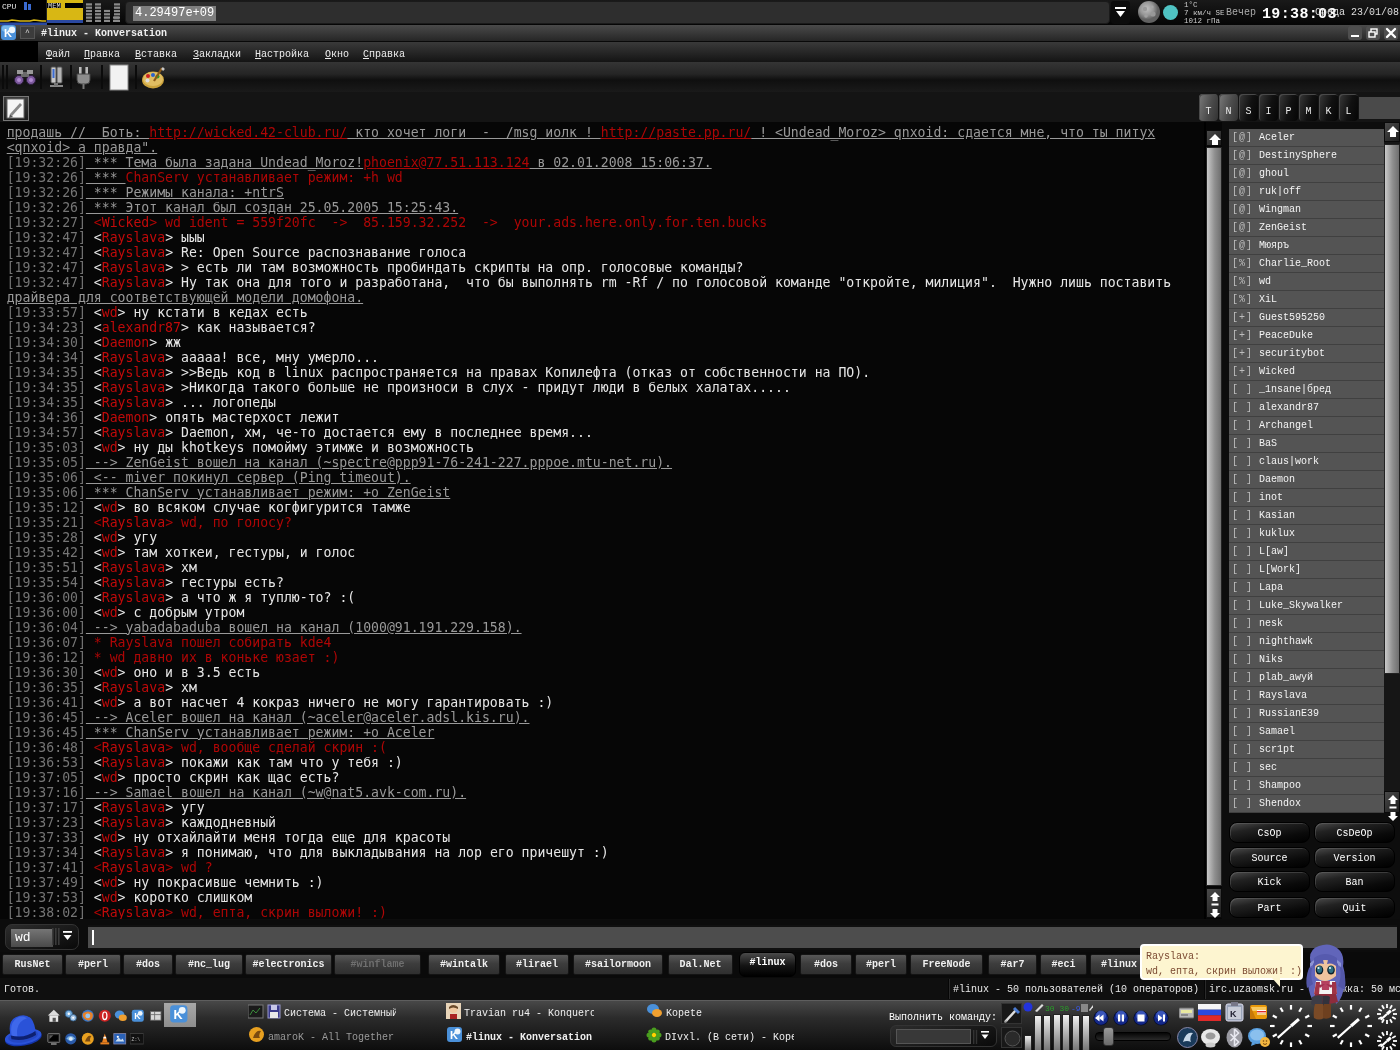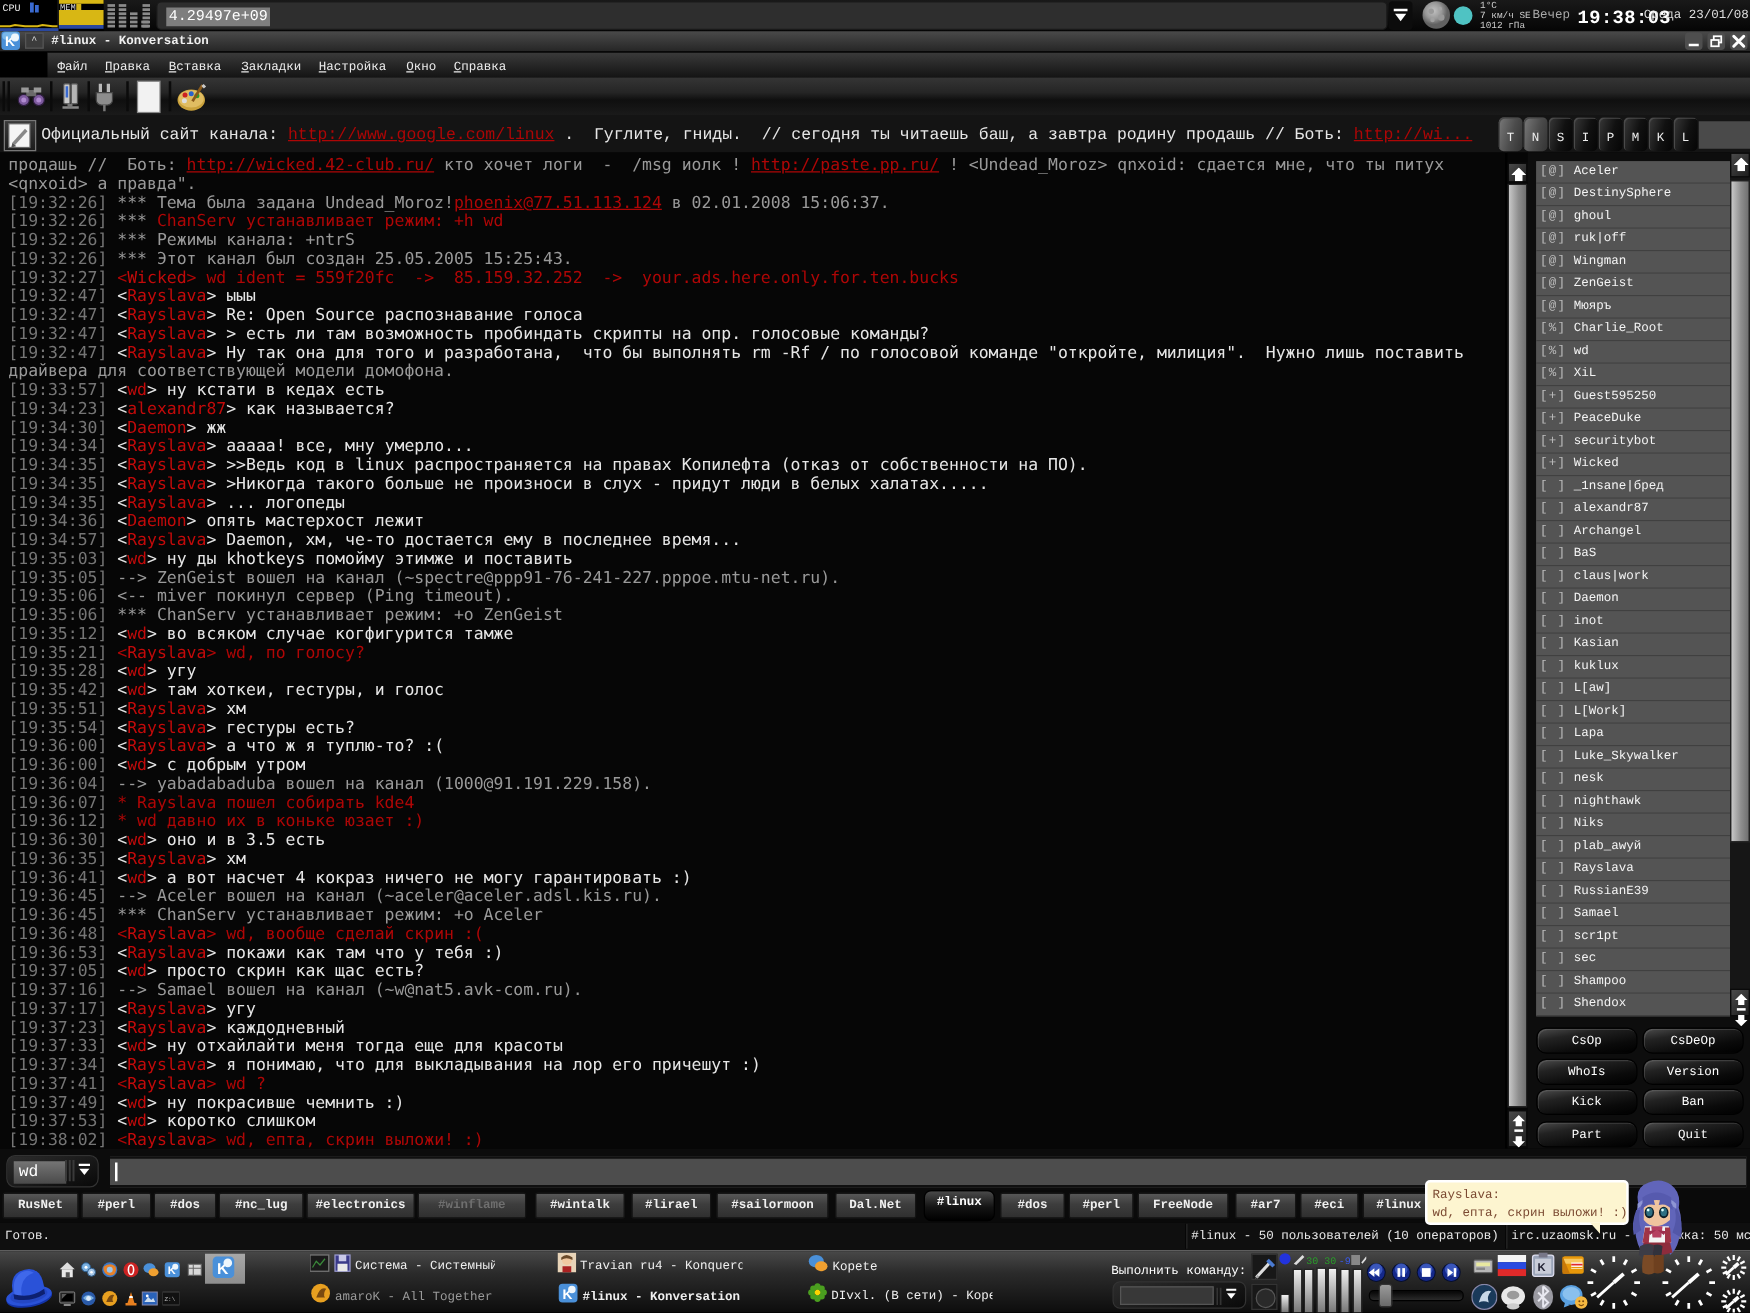--- a/index.html
+++ b/index.html
@@ -34,21 +34,21 @@
 #topicicon{left:3px;top:4px;width:26px;height:25px;background:linear-gradient(#3a3a3a,#1c1c1c);border:1px solid #777;}
 #topictext{left:33px;top:8px;font-size:13.17px;color:#e6e6e6;white-space:pre;}
 .rl{color:#ad0606;text-decoration:underline;}
 .mkey{position:absolute;top:2px;width:19px;height:27px;background:linear-gradient(105deg,#393939 0%,#111 55%,#050505);border-radius:4px;box-shadow:inset 1px 1px 0 #4a4a4a;color:#eee;font-size:10px;text-align:center;line-height:36px;}
 .mkey.on{background:linear-gradient(105deg,#7a7a7a 0%,#4c4c4c 55%,#333);}
 #modebox{left:1359px;top:5px;width:41px;height:22px;background:#4a4a4a;}
 
 #chat{left:0;top:122px;width:1204px;height:797px;background:#060606;overflow:hidden;}
 #chatpre{position:absolute;left:6.7px;top:2.7px;margin:0;font-size:13.17px;line-height:15px;white-space:pre;color:#e3e3e3;}
 .ts{color:#757575;}
-.sys{color:#999;}
+.sys{color:#999;text-decoration:underline;}
 .nick{color:#c20a0a;}
 .wb{color:#e6e6e6;}
 .hl{color:#ae0606;}
 .lnk{color:#ad0606;text-decoration:underline;}
 
 #csb{left:1206px;top:122px;width:16px;height:797px;background:#060606;}
 .sbarrow{position:absolute;left:0;width:16px;background:linear-gradient(135deg,#4a4a4a,#1e1e1e);border:1px solid #0a0a0a;}
 .sbarrow svg{position:absolute;left:2px;top:3px;}
 #csbthumb{position:absolute;left:0;top:25px;width:16px;height:739px;background:linear-gradient(90deg,#c9c9c9,#8f8f8f 55%,#6f6f6f);border:1px solid #222;}
 
@@ -235,21 +235,20 @@
 <path d="M21,2 L13,15" stroke="#8a5a1a" stroke-width="2.2"></path>
       <path d="M21,2 l2,2" stroke="#c9c9c9" stroke-width="2.5"></path>
 </svg>
 </div>
 <div class="abs" id="topicbar">
   <div class="abs" id="topicicon"><svg width="24" height="23" viewBox="0 0 24 23">
 <rect x="3" y="2" width="17" height="19" fill="#f5f5f5" stroke="#666"></rect>
 <path d="M6,17 L16,6 L18,8 L8,19 z" fill="#888"></path>
 <path d="M6,17 l-1,4 l4,-1 z" fill="#555"></path>
 </svg></div>
-  <div class="abs" id="topictext"><span>Официальный сайт канала: </span><span class="rl">http://www.google.com/linux</span><span> .  Гуглите, гниды.  // сегодня ты читаешь баш, а завтра родину продашь // Боть: </span><span class="rl">http://wi...</span></div>
   <div class="mkey on" style="left:1199px">T</div>
   <div class="mkey on" style="left:1219px">N</div>
   <div class="mkey" style="left:1239px">S</div>
   <div class="mkey" style="left:1259px">I</div>
   <div class="mkey" style="left:1279px">P</div>
   <div class="mkey" style="left:1299px">M</div>
   <div class="mkey" style="left:1319px">K</div>
   <div class="mkey" style="left:1339px">L</div>
   <div class="abs" id="modebox"></div>
 </div>
@@ -268,21 +267,21 @@
 <span class="sys">драйвера для соответствующей модели домофона.</span>
 <span class="ts">[19:33:57]</span> <span class="wb">&lt;</span><span class="nick">wd</span><span class="wb">&gt;</span> <span class="wb">ну кстати в кедах есть</span>
 <span class="ts">[19:34:23]</span> <span class="wb">&lt;</span><span class="nick">alexandr87</span><span class="wb">&gt;</span> <span class="wb">как называется?</span>
 <span class="ts">[19:34:30]</span> <span class="wb">&lt;</span><span class="nick">Daemon</span><span class="wb">&gt;</span> <span class="wb">жж</span>
 <span class="ts">[19:34:34]</span> <span class="wb">&lt;</span><span class="nick">Rayslava</span><span class="wb">&gt;</span> <span class="wb">ааааа! все, мну умерло...</span>
 <span class="ts">[19:34:35]</span> <span class="wb">&lt;</span><span class="nick">Rayslava</span><span class="wb">&gt;</span> <span class="wb">&gt;&gt;Ведь код в linux распространяется на правах Копилефта (отказ от собственности на ПО).</span>
 <span class="ts">[19:34:35]</span> <span class="wb">&lt;</span><span class="nick">Rayslava</span><span class="wb">&gt;</span> <span class="wb">&gt;Никогда такого больше не произноси в слух - придут люди в белых халатах.....</span>
 <span class="ts">[19:34:35]</span> <span class="wb">&lt;</span><span class="nick">Rayslava</span><span class="wb">&gt;</span> <span class="wb">... логопеды</span>
 <span class="ts">[19:34:36]</span> <span class="wb">&lt;</span><span class="nick">Daemon</span><span class="wb">&gt;</span> <span class="wb">опять мастерхост лежит</span>
 <span class="ts">[19:34:57]</span> <span class="wb">&lt;</span><span class="nick">Rayslava</span><span class="wb">&gt;</span> <span class="wb">Daemon, хм, че-то достается ему в последнее время...</span>
-<span class="ts">[19:35:03]</span> <span class="wb">&lt;</span><span class="nick">wd</span><span class="wb">&gt;</span> <span class="wb">ну ды khotkeys помойму этимже и поставить</span>
+<span class="ts">[19:35:03]</span> <span class="wb">&lt;</span><span class="nick">wd</span><span class="wb">&gt;</span> <span class="wb">ну ды khotkeys помойму этимже и возможность</span>
 <span class="ts">[19:35:05]</span><span class="sys"> --&gt; ZenGeist вошел на канал (~spectre@ppp91-76-241-227.pppoe.mtu-net.ru).</span>
 <span class="ts">[19:35:06]</span><span class="sys"> &lt;-- miver покинул сервер (Ping timeout).</span>
 <span class="ts">[19:35:06]</span><span class="sys"> *** ChanServ устанавливает режим: +o ZenGeist</span>
 <span class="ts">[19:35:12]</span> <span class="wb">&lt;</span><span class="nick">wd</span><span class="wb">&gt;</span> <span class="wb">во всяком случае когфигурится тамже</span>
 <span class="ts">[19:35:21]</span> <span class="hl">&lt;</span><span class="nick">Rayslava</span><span class="hl">&gt; wd, по голосу?</span>
 <span class="ts">[19:35:28]</span> <span class="wb">&lt;</span><span class="nick">wd</span><span class="wb">&gt;</span> <span class="wb">угу</span>
 <span class="ts">[19:35:42]</span> <span class="wb">&lt;</span><span class="nick">wd</span><span class="wb">&gt;</span> <span class="wb">там хоткеи, гестуры, и голос</span>
 <span class="ts">[19:35:51]</span> <span class="wb">&lt;</span><span class="nick">Rayslava</span><span class="wb">&gt;</span> <span class="wb">хм</span>
 <span class="ts">[19:35:54]</span> <span class="wb">&lt;</span><span class="nick">Rayslava</span><span class="wb">&gt;</span> <span class="wb">гестуры есть?</span>
 <span class="ts">[19:36:00]</span> <span class="wb">&lt;</span><span class="nick">Rayslava</span><span class="wb">&gt;</span> <span class="wb">а что ж я туплю-то? :(</span>
@@ -374,21 +373,21 @@
   <div class="sbarrow" style="top:669px;height:22px;">
       <svg width="12" height="26" viewBox="0 0 12 26">
 <polygon points="6,0 11,5 8.5,5 8.5,9 3.5,9 3.5,5 1,5" fill="#fff"></polygon>
 <rect x="2.5" y="11.5" width="7" height="2" fill="#fff"></rect>
 <polygon points="6,26 11,21 8.5,21 8.5,17 3.5,17 3.5,21 1,21" fill="#fff"></polygon>
 </svg>
     </div>
 </div>
 <div class="abs nbtn" style="left:1229px;top:822px;">CsOp</div>
 <div class="abs nbtn" style="left:1314px;top:822px;">CsDeOp</div>
-<div class="abs nbtn" style="left:1229px;top:847px;">WhoIs</div>
+<div class="abs nbtn" style="left:1229px;top:847px;">Source</div>
 <div class="abs nbtn" style="left:1314px;top:847px;">Version</div>
 <div class="abs nbtn" style="left:1229px;top:871px;">Kick</div>
 <div class="abs nbtn" style="left:1314px;top:871px;text-align:center;">Ban</div>
 <div class="abs nbtn" style="left:1229px;top:897px;">Part</div>
 <div class="abs nbtn" style="left:1314px;top:897px;">Quit</div>
 <div class="abs" id="inputrow"></div>
 <div class="abs" id="combo">
     <div id="combofield">wd</div>
     <svg style="position:absolute;right:4px;top:2px" width="22" height="20" viewBox="0 0 22 20">
 <rect x="0" y="1" width="1.6" height="17" fill="#3a3a3a"></rect>

